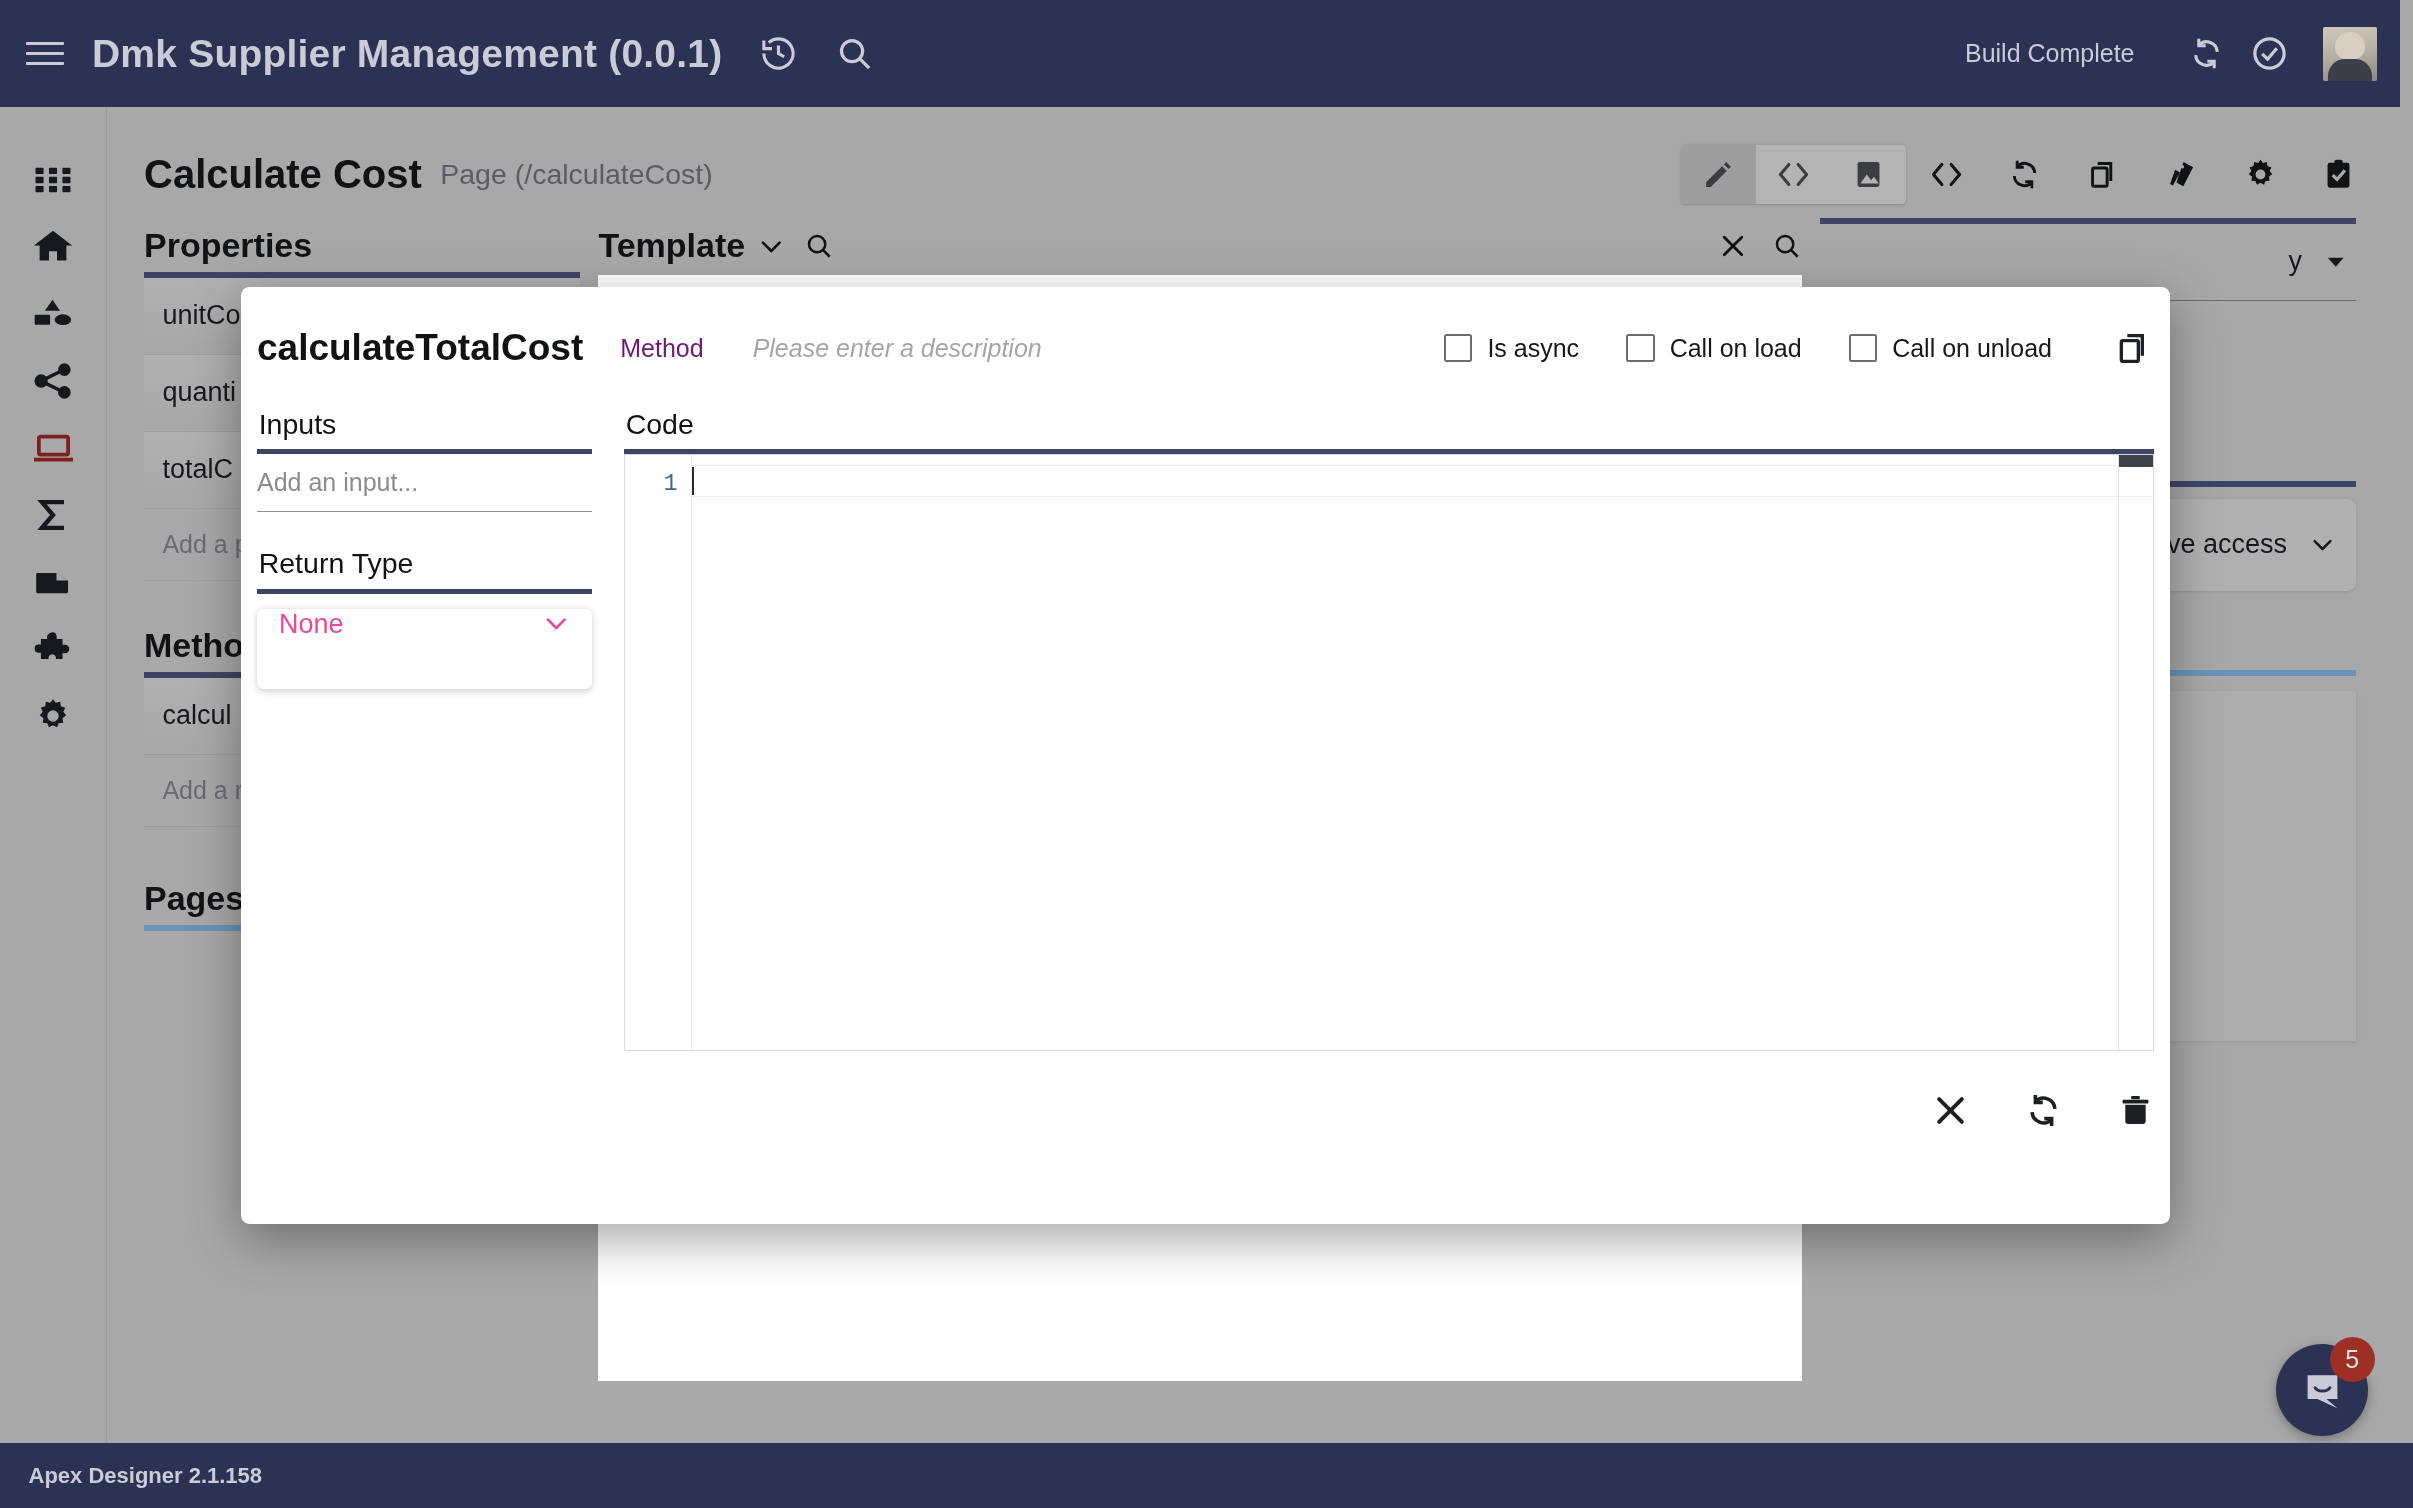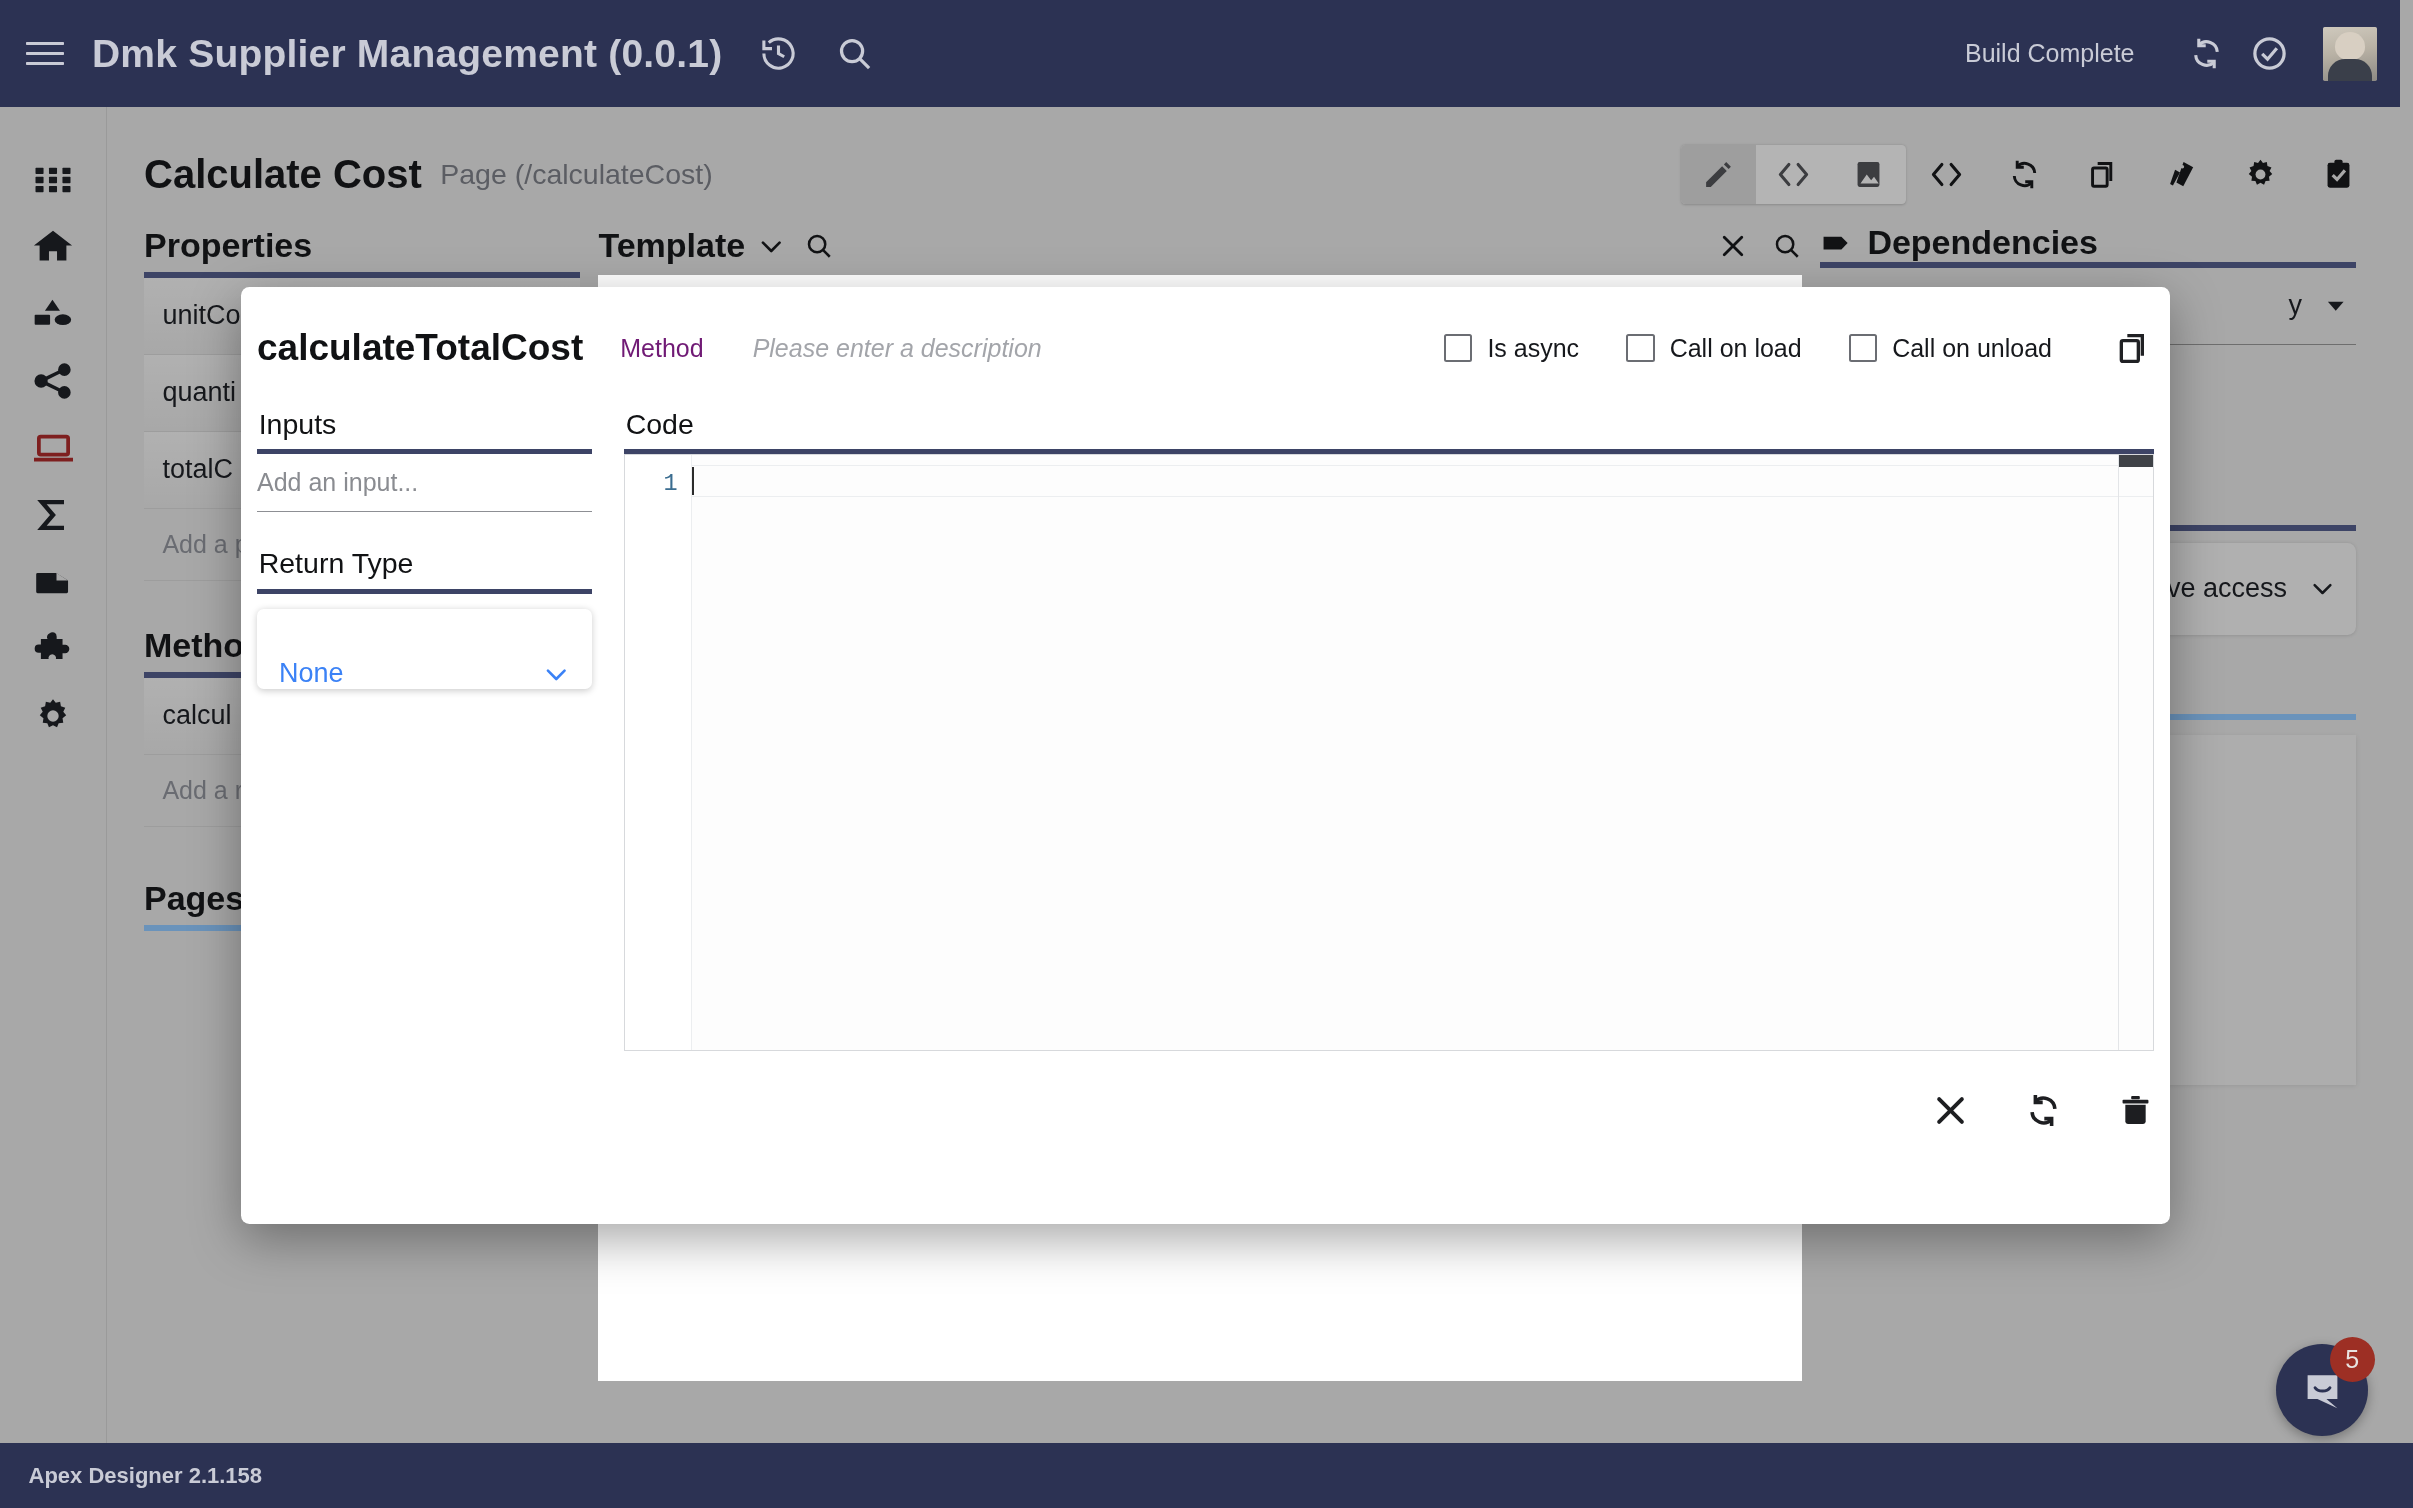--- a/index.html
+++ b/index.html
@@ -115,22 +115,22 @@
   .m-copy { margin-left: 62px; color:#202124; display:flex; cursor:pointer; }
 
   .m-body { display:flex; }
   .left-pane { width: 335px; margin-right: 32px; }
   .pane-title { font-size: 28.5px; color:#111214; padding: 11.7px 0 8.4px 1.7px; }
   .pane-rule { height: 5px; background:#3d4466; }
   .pane-input { height: 58px; display:flex; align-items:center; font-size: 25px; color:#8a8c91;
      border-bottom: 1.7px solid #8d8f94; }
   .select {
     margin-top: 15px; height: 80px; border-radius: 6.7px; background:#fff;
-    box-shadow: 0 1.7px 7.5px rgba(0,0,0,.20); display:flex; align-items:flex-end;
-    padding: 0 22px; font-size: 27px; color:#3b82f6;
+    box-shadow: 0 1.7px 7.5px rgba(0,0,0,.20); display:flex; align-items:flex-start;
+    padding: 0 22px; font-size: 27px; color:#ec4899;
   }
   .select .sv { flex: 1; }
   .right-pane { flex: 1; }
   .code-wrap { margin-top: 0; border: 0.8px solid #d7d9dc; height: 597px; background:#fdfdfd;
      display:flex; position: relative; overflow:hidden; }
   .gutter { width: 67px; background:#fff; border-right: 0.8px solid #eceef0; padding-top: 11.7px;
      text-align: right; padding-right: 13.4px; }
   .gutter .ln { font-family:"Liberation Mono", monospace; font-size: 23.5px; color:#3b6d90; line-height: 34px; }
   .code-area { flex:1; position: relative; padding-top: 10px; }
   .code-active-line { position:absolute; left:0; right: 0; top: 10px; height: 32px;
@@ -382,28 +382,20 @@
                   <circle cx="10.5" cy="10.5" r="6.5"></circle>
                   <line x1="15.3" y1="15.3" x2="20.6" y2="20.6"></line>
                 </svg>
             </div>
           </div>
         </div>
         <div class="mid-canvas"></div>
       </div>
 
       <div class="col col-dep">
-        <div class="dep-head">
-          <div class="tag-ico">
-            <svg width="34" height="34" viewBox="0 0 24 24" fill="currentColor">
-                <path d="M2.5 7.5h12.6l4.4 4.5-4.4 4.5H2.5z"></path>
-              </svg>
-          </div>
-          <div class="dep-title">Dependencies</div>
-        </div>
         <div class="sec-rule"></div>
         <div class="dep-select">
           <span>y</span>
           <span style="margin-left:22px">
             <svg width="23.5" height="23.5" viewBox="0 0 24 24" fill="currentColor">
                 <polygon points="4,8 20,8 12,17"></polygon>
               </svg>
           </span>
         </div>
         <div class="dep-spacer"></div>

